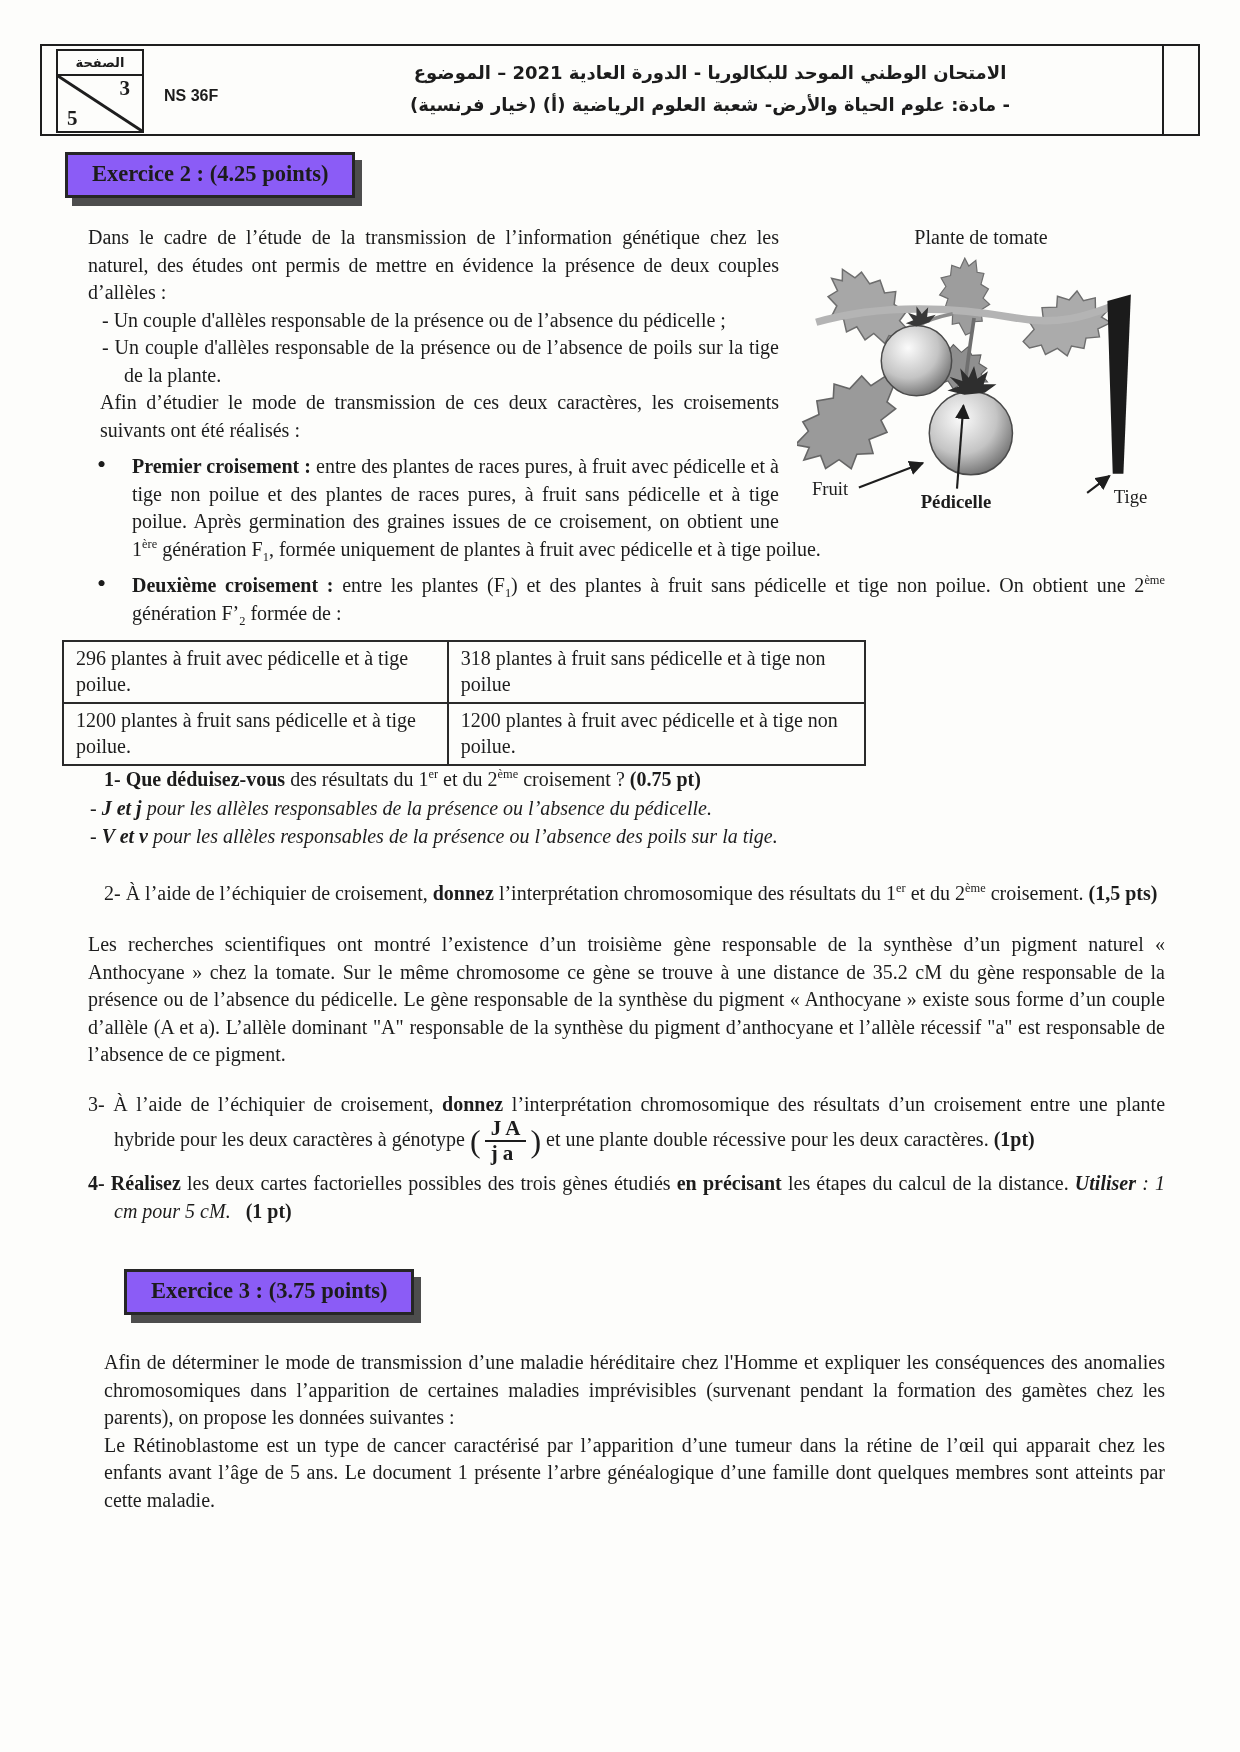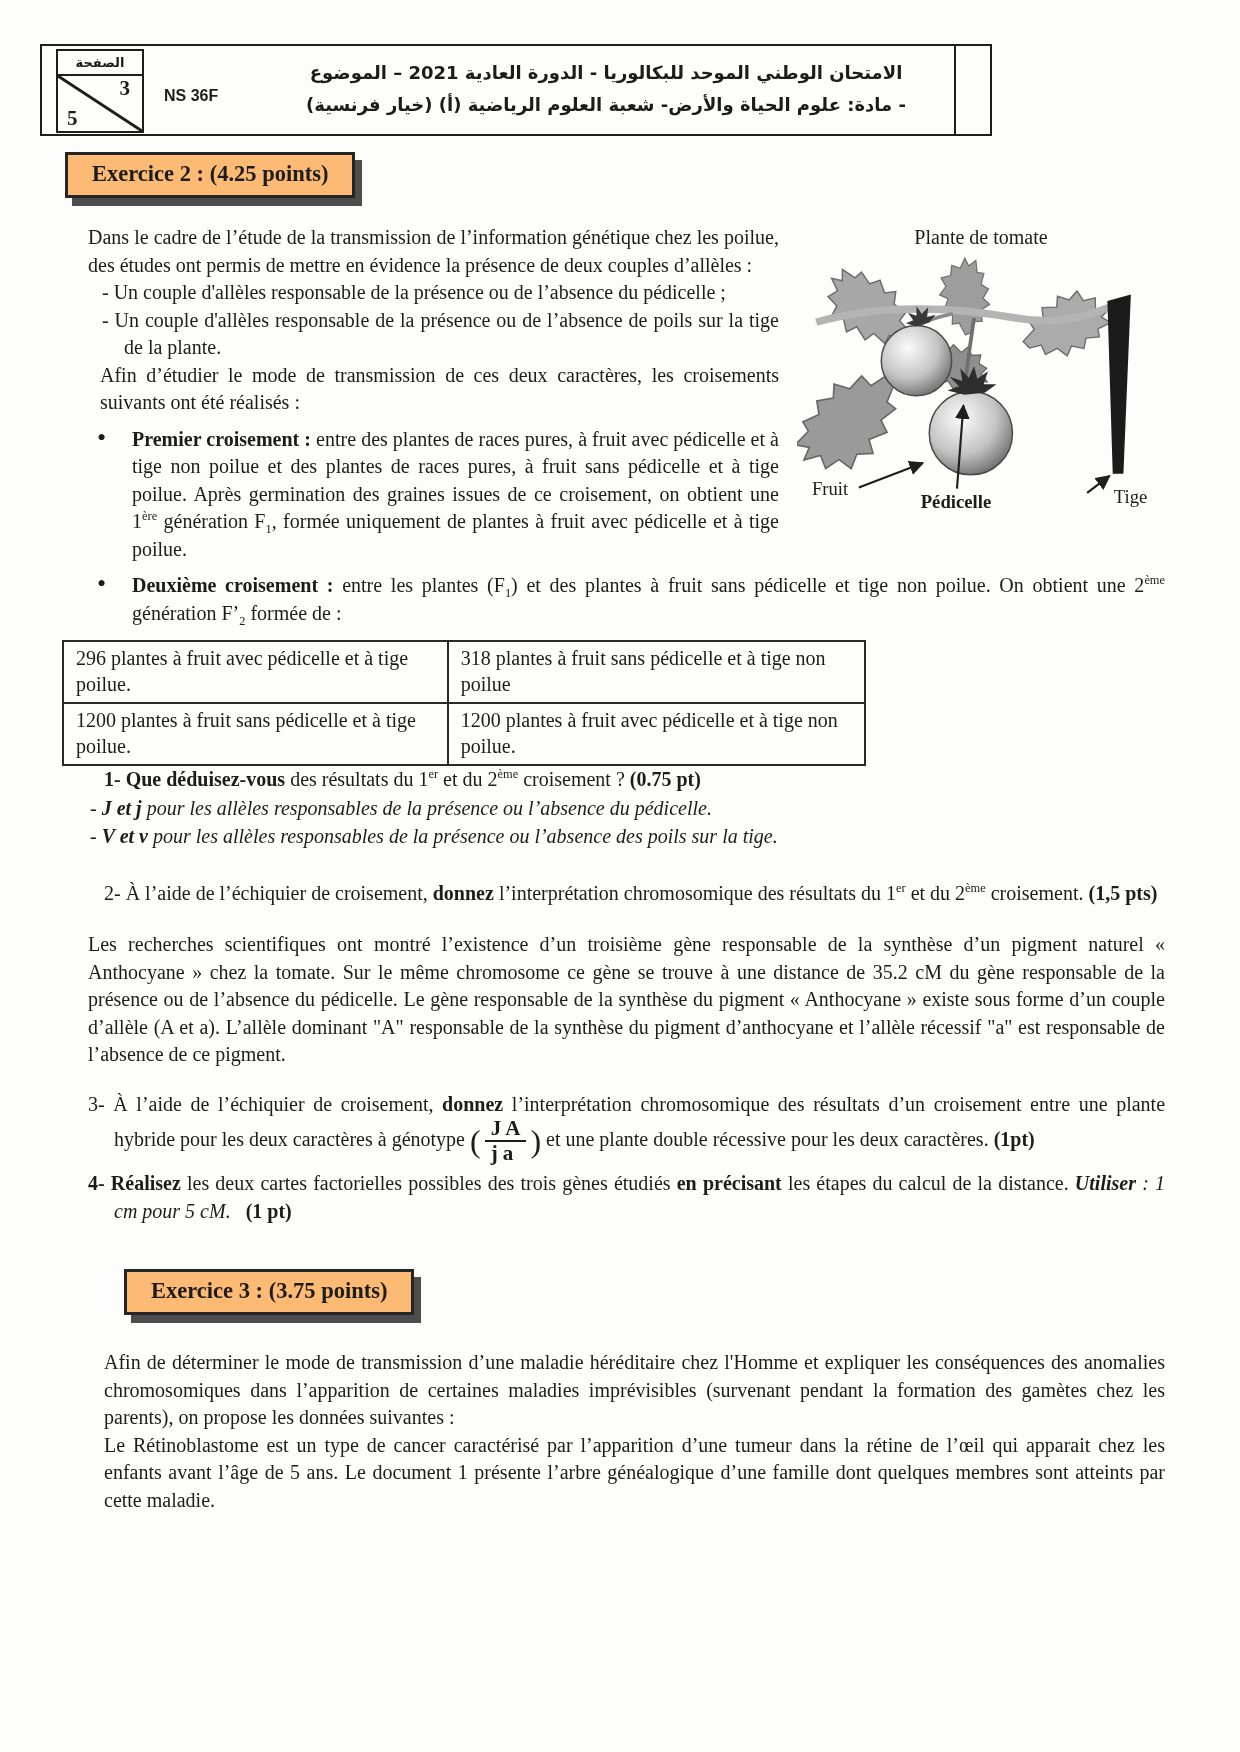--- a/index.html
+++ b/index.html
@@ -4,35 +4,35 @@
 <style>
   * { margin:0; padding:0; box-sizing:border-box; }
   html,body { background:#d8d8d8; }
   .page {
     position:relative; width:1240px; height:1752px; margin:0 auto;
     background:#fdfdfb; color:#1c1c1c; overflow:hidden;
     font-family:"Liberation Serif", serif; font-size:20px; line-height:27.5px;
   }
 
   
-  .header { position:absolute; left:40px; top:44px; width:952px; height:92px; border:2px solid #1e1e1e; background:#fdfdfb; }
+  .header { position:absolute; left:40px; top:44px; width:1160px; height:92px; border:2px solid #1e1e1e; background:#fdfdfb; }
   .header-right-rule { position:absolute; right:34px; top:0; bottom:0; border-left:2px solid #1e1e1e; }
   .pagebox { position:absolute; left:14px; top:3px; width:88px; height:84px; border:2px solid #1e1e1e; background:#fdfdfb; }
   .pagebox-label { height:25px; border-bottom:2px solid #1e1e1e; text-align:center; direction:rtl;
     font-family:"DejaVu Sans", sans-serif; font-weight:bold; font-size:13px; line-height:24px; }
   .pagebox-cell { position:relative; height:55px; }
   .pagebox-cell svg { position:absolute; inset:0; width:100%; height:100%; }
   .page-current { position:absolute; top:1px; right:12px; font-weight:bold; font-size:21px; line-height:22px; }
   .page-total   { position:absolute; bottom:2px; left:9px; font-weight:bold; font-size:21px; line-height:22px; }
   .exam-ref { position:absolute; left:122px; top:36px; font-family:"Liberation Sans", sans-serif; font-weight:bold; font-size:16px;text-align:center; }
   .header-title { position:absolute; left:250px; right:70px; top:11px; text-align:center; direction:rtl;
     font-family:"DejaVu Sans", sans-serif; font-weight:bold; font-size:18px; line-height:32px; }
 
   
-  .ex-title-box { display:inline-block; border:3px solid #262626; background:#fdba74;
+  .ex-title-box { display:inline-block; border:3px solid #262626; background:#8b5cf6;
     padding:6px 24px 8px; font-weight:bold; font-size:22.5px; line-height:26px;
     box-shadow:7px 8px 0 #4d4d4d; }
   .ex2-box-wrap { position:absolute; top:152px; left:65px; }
 
   
   .content { position:absolute; top:224px; left:88px; right:75px; }
   .content p { text-align:justify; }
 
   .figure { float:right; width:368px; margin:0 0 10px 18px; text-align:center; }
   .fig-title { font-size:20px; margin-bottom:2px; text-align:center; }
@@ -133,21 +133,21 @@
 
         <line x1="58" y1="219" x2="118" y2="196" stroke="#1e1e1e" stroke-width="2" marker-end="url(#ah)"></line>
         <text x="14" y="226" class="fig-label">Fruit</text>
         <line x1="150" y1="220" x2="156" y2="142" stroke="#1e1e1e" stroke-width="2" marker-end="url(#ah)"></line>
         <text x="116" y="238" class="fig-label fig-label-bold">Pédicelle</text>
         <line x1="272" y1="224" x2="293" y2="208" stroke="#1e1e1e" stroke-width="2" marker-end="url(#ah)"></line>
         <text x="297" y="233" class="fig-label">Tige</text>
       </svg>
     </div>
 
-    <p>Dans le cadre de l’étude de la transmission de l’information génétique chez les poilue, des études ont permis de mettre en évidence la présence de deux couples d’allèles :</p>
+    <p>Dans le cadre de l’étude de la transmission de l’information génétique chez les naturel, des études ont permis de mettre en évidence la présence de deux couples d’allèles :</p>
     <div class="dash-item">- Un couple d'allèles responsable de la présence ou de l’absence du pédicelle ;</div>
     <div class="dash-item">- Un couple d'allèles responsable de la présence ou de l’absence de poils sur la tige de la plante.</div>
     <p class="method-par">Afin d’étudier le mode de transmission de ces deux caractères, les croisements suivants ont été réalisés :</p>
 
     <div class="bullet"><b>Premier croisement :</b> entre des plantes de races pures, à fruit avec pédicelle et à tige non poilue et des plantes de races pures, à fruit sans pédicelle et à tige poilue. Après germination des graines issues de ce croisement, on obtient une 1<sup>ère</sup> génération F<sub>1</sub>, formée uniquement de plantes à fruit avec pédicelle et à tige poilue.</div>
     <div class="bullet"><b>Deuxième croisement :</b> entre les plantes (F<sub>1</sub>) et des plantes à fruit sans pédicelle et tige non poilue. On obtient une 2<sup>ème</sup> génération F’<sub>2</sub> formée de :</div>
 
     <table class="results-table">
       <tbody>
         <tr>

